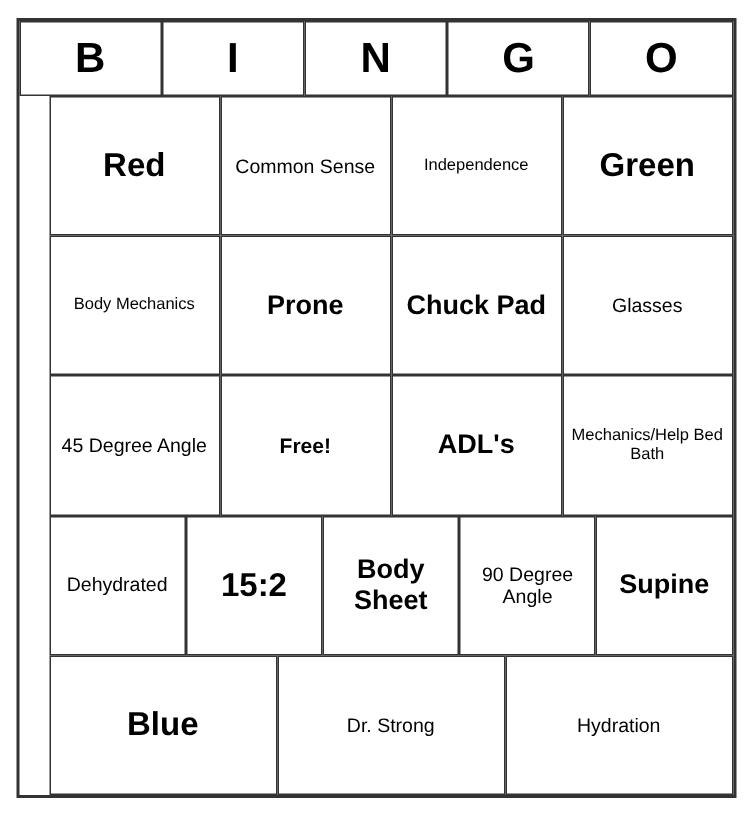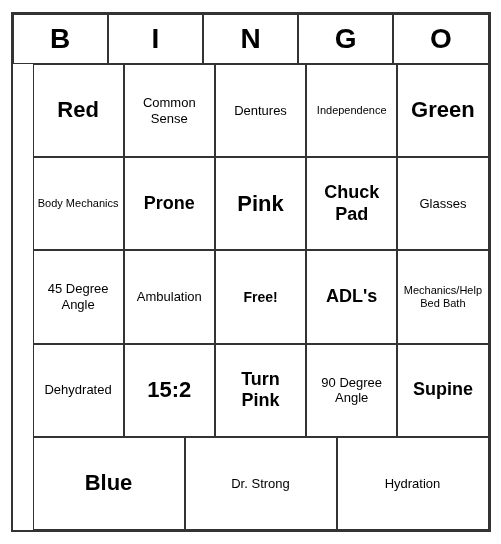--- a/index.html
+++ b/index.html
@@ -96,42 +96,39 @@
   <div class="header-cell">B</div>
       <div class="header-cell">I</div>
       <div class="header-cell">N</div>
       <div class="header-cell">G</div>
       <div class="header-cell">O</div>
     </div>
   <div class="bingo-body">
   <div class="bingo-row">
         <div class="bingo-cell large-text">Red</div>
         <div class="bingo-cell">Common Sense</div>
-        <div class="bingo-cell">Dentures</div>
         <div class="bingo-cell small-text">Independence</div>
         <div class="bingo-cell large-text">Green</div>
       </div>
       <div class="bingo-row">
         <div class="bingo-cell small-text">Body Mechanics</div>
         <div class="bingo-cell medium-text">Prone</div>
-        <div class="bingo-cell large-text">Pink</div>
         <div class="bingo-cell medium-text">Chuck Pad</div>
         <div class="bingo-cell">Glasses</div>
       </div>
       <div class="bingo-row">
         <div class="bingo-cell">45 Degree Angle</div>
-        <div class="bingo-cell">Ambulation</div>
         <div class="bingo-cell free">Free!</div>
         <div class="bingo-cell medium-text">ADL's</div>
         <div class="bingo-cell small-text">Mechanics/Help Bed Bath</div>
       </div>
       <div class="bingo-row">
         <div class="bingo-cell">Dehydrated</div>
         <div class="bingo-cell large-text">15:2</div>
-        <div class="bingo-cell medium-text">Turn Pink</div>
+        <div class="bingo-cell medium-text">Body Sheet</div>
         <div class="bingo-cell">90 Degree Angle</div>
         <div class="bingo-cell medium-text">Supine</div>
       </div>
       <div class="bingo-row">
         <div class="bingo-cell large-text">Blue</div>
         <div class="bingo-cell">Dr. Strong</div>
         <div class="bingo-cell">Hydration</div>
       </div>
     </div>
 </div>

